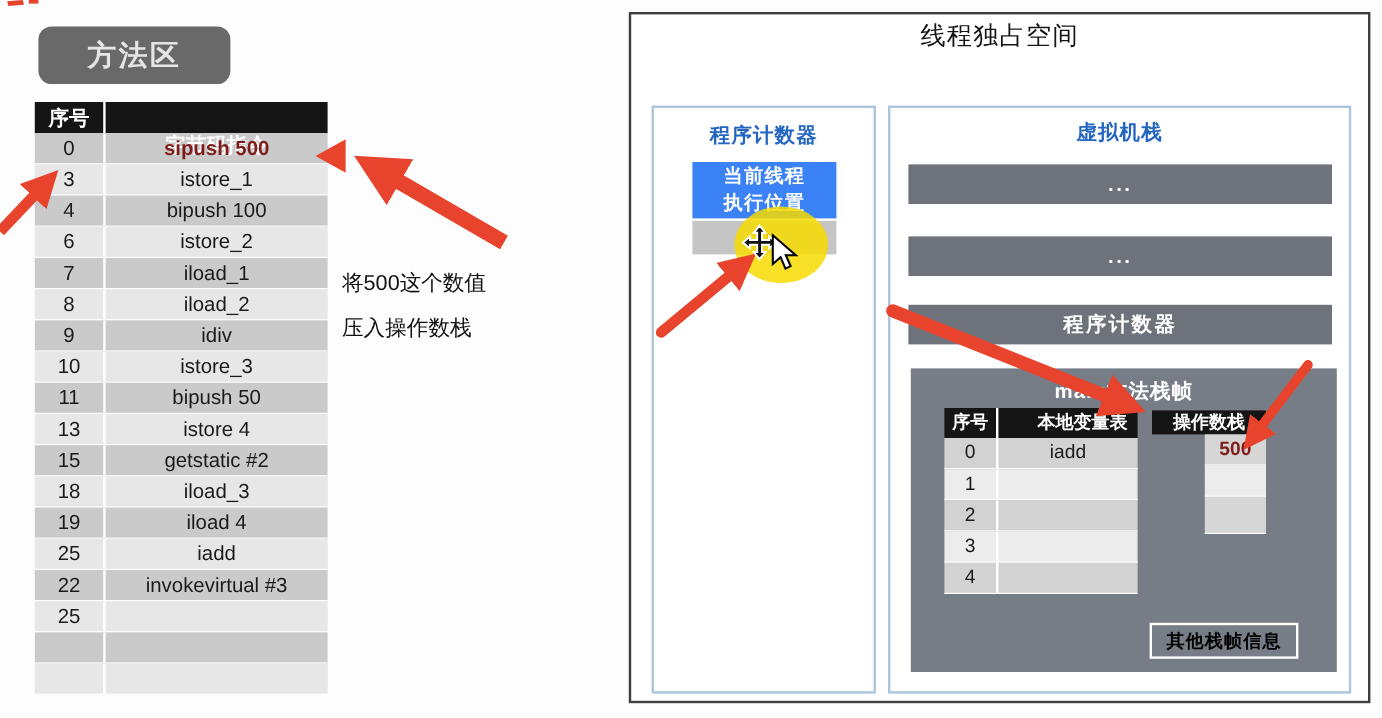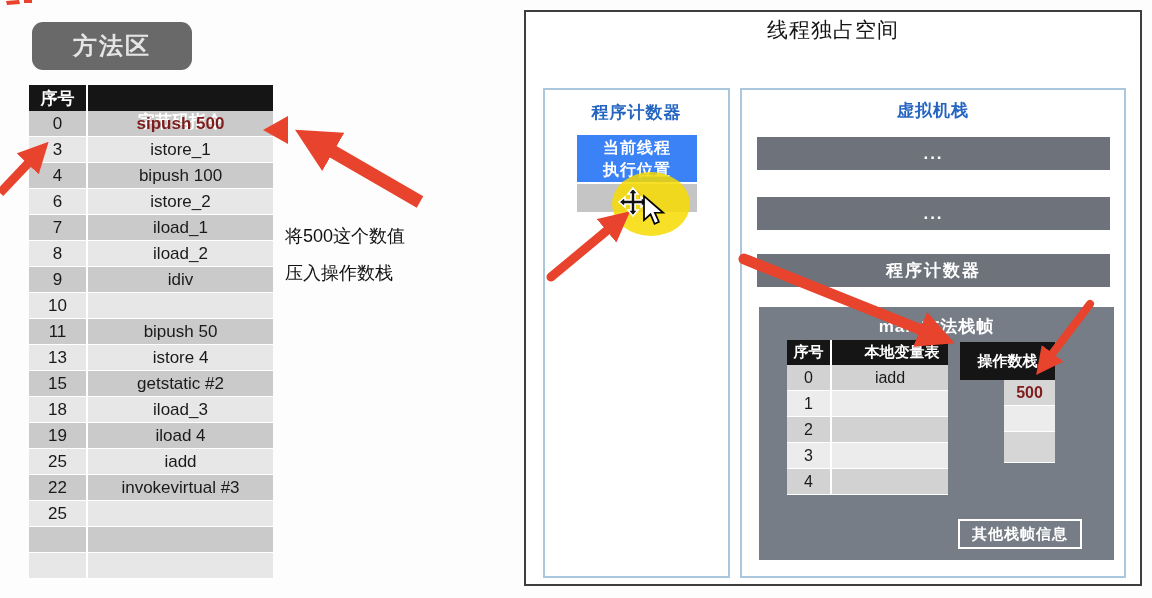--- a/index.html
+++ b/index.html
@@ -67,28 +67,28 @@
   .lv-table{position:absolute;left:28px;top:33px;width:161px;}
   .lv-header{display:flex;height:25px;background:#151515;color:#fff;font-weight:bold;font-size:15px;}
   .lv-header .h1{width:45px;display:flex;align-items:center;justify-content:center;border-right:2px solid #fff;box-sizing:border-box;}
   .lv-header .h2{flex:1;display:flex;align-items:center;justify-content:center;padding-left:24px;}
   .lv-row{display:flex;height:26px;box-sizing:border-box;border-bottom:1px solid #fff;font-size:16px;}
   .lv-row .c1{width:45px;display:flex;align-items:center;justify-content:center;border-right:2px solid #fff;box-sizing:border-box;}
   .lv-row .c2{flex:1;display:flex;align-items:center;justify-content:center;}
   .lv-rows .lv-row:nth-child(odd){background:#d2d2d2;}
   .lv-rows .lv-row:nth-child(even){background:#ececec;}
   .os-table{position:absolute;left:201px;top:35px;width:95px;}
-  .os-header{height:38px;background:#151515;color:#fff;font-weight:bold;font-size:15px;display:flex;align-items:center;justify-content:center;}
+  .os-header{height:20px;background:#151515;color:#fff;font-weight:bold;font-size:15px;display:flex;align-items:center;justify-content:center;}
   .os-row{height:26px;box-sizing:border-box;border-bottom:1px solid #fff;font-size:16px;display:flex;align-items:center;justify-content:center;margin-left:44px;}
   .os-rows .os-row:nth-child(odd){background:#d6d6d6;}
   .os-rows .os-row:nth-child(even){background:#ececec;}
   .os-rows .os-row:last-child{height:31px;}
   .other-info{
     position:absolute;left:199px;top:212px;width:124px;height:30px;
-    border:2px solid #fff;box-sizing:border-box;color:#ffffff;font-size:15px;font-weight:bold;
+    border:2px solid #fff;box-sizing:border-box;color:#000000;font-size:15px;font-weight:bold;
     display:flex;align-items:center;justify-content:center;letter-spacing:1px;
   }
   
   .yellow-spot{
     position:absolute;left:612px;top:172px;width:78px;height:64px;border-radius:50%;
     background:rgba(246,219,0,0.85);z-index:3;
   }
   .overlay{position:absolute;left:0;top:0;width:1152px;height:598px;z-index:5;pointer-events:none;}
 </style>
 </head>
@@ -129,20 +129,21 @@
       <div class="bt-row">
           <div class="c1">8</div>
           <div class="c2">iload_2</div>
         </div>
       <div class="bt-row">
           <div class="c1">9</div>
           <div class="c2">idiv</div>
         </div>
       <div class="bt-row">
           <div class="c1">10</div>
+          <div class="c2">istore_3</div>
         </div>
       <div class="bt-row">
           <div class="c1">11</div>
           <div class="c2">bipush 50</div>
         </div>
       <div class="bt-row">
           <div class="c1">13</div>
           <div class="c2">istore 4</div>
         </div>
       <div class="bt-row">

